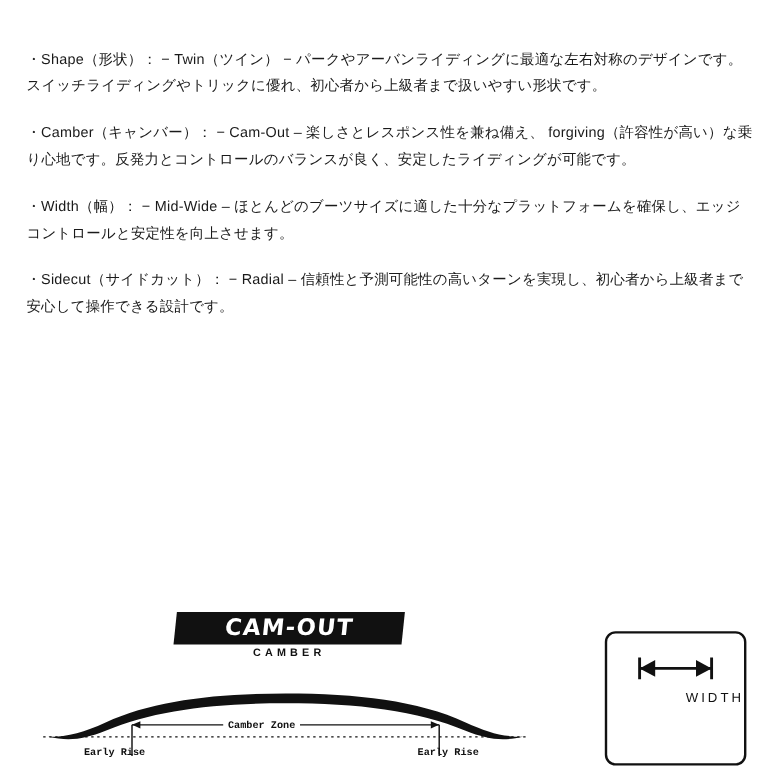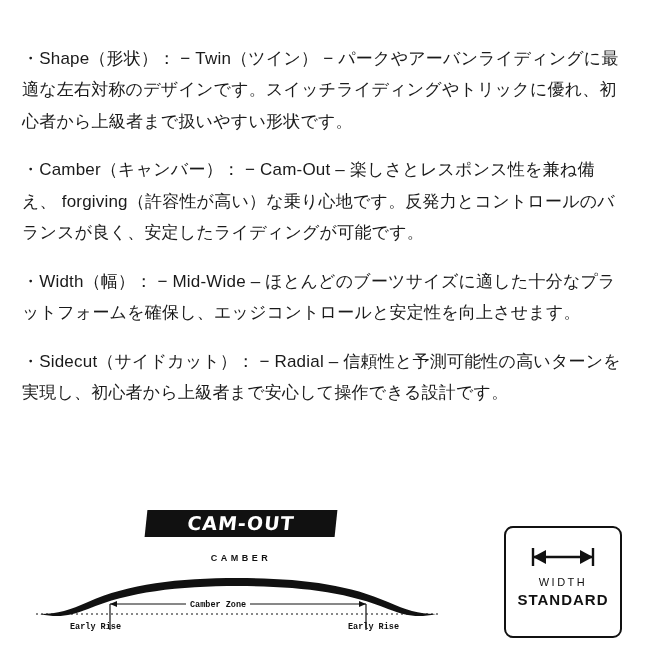--- a/index.html
+++ b/index.html
@@ -16,21 +16,21 @@
     position: relative;
   }
   .page {
     width: 650px;
     height: 650px;
     box-sizing: border-box;
     padding: 26px 22px 0 22px;
     position: relative;
   }
   .spec-block {
-    font-size: 17px;
+    font-size: 12px;
     line-height: 1.85;
     letter-spacing: 0.2px;
     margin-bottom: 17px;
     text-align: left;
   }
   .spec-block:last-of-type {
     margin-bottom: 0;
   }
   .summary {
     font-size: 13.5px;
@@ -73,21 +73,21 @@
     padding: 2px 6px 3px 6px;
     display: block;
     font-family: "DejaVu Sans", sans-serif;
     transform: skewX(-6deg);
   }
   .camber-logo-sub {
     display: block;
     font-size: 9px;
     letter-spacing: 3.5px;
     color: #111;
-    margin-top: 16px;
+    margin-top: 2px;
     font-weight: bold;
   }
   .camber-svg {
     position: absolute;
     left: 0;
     top: 52px;
   }
   .camber-labels {
     position: absolute;
     left: 0;
@@ -127,21 +127,21 @@
   
   .width-fig {
     position: absolute;
     right: 28px;
     bottom: 12px;
     width: 118px;
     height: 112px;
     border: 2px solid #111;
     border-radius: 9px;
     box-sizing: border-box;
-    text-align: center;
+    text-align: right;
     padding-top: 16px;
     background: #fff;
   }
   .width-icon {
     height: 26px;
     display: block;
     margin: 0 auto 6px auto;
   }
   .width-label {
     font-size: 11px;
@@ -199,17 +199,16 @@
 
     <div class="width-fig">
       <svg class="width-icon" width="74" height="26" viewBox="0 0 74 26">
         <line x1="7" y1="4" x2="7" y2="22" stroke="#111" stroke-width="2.4"></line>
         <line x1="67" y1="4" x2="67" y2="22" stroke="#111" stroke-width="2.4"></line>
         <line x1="7" y1="13" x2="67" y2="13" stroke="#111" stroke-width="2.4"></line>
         <polygon points="7,13 20,6 20,20" fill="#111"></polygon>
         <polygon points="67,13 54,6 54,20" fill="#111"></polygon>
       </svg>
       <div class="width-label">WIDTH</div>
-      <div class="width-value">STANDARD</div>
     </div>
 
   </div>
 </div>
 
 </body></html>

